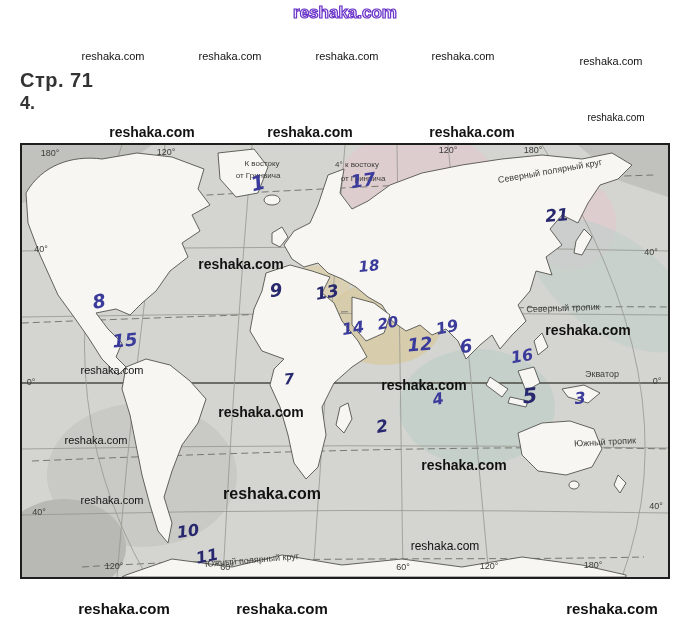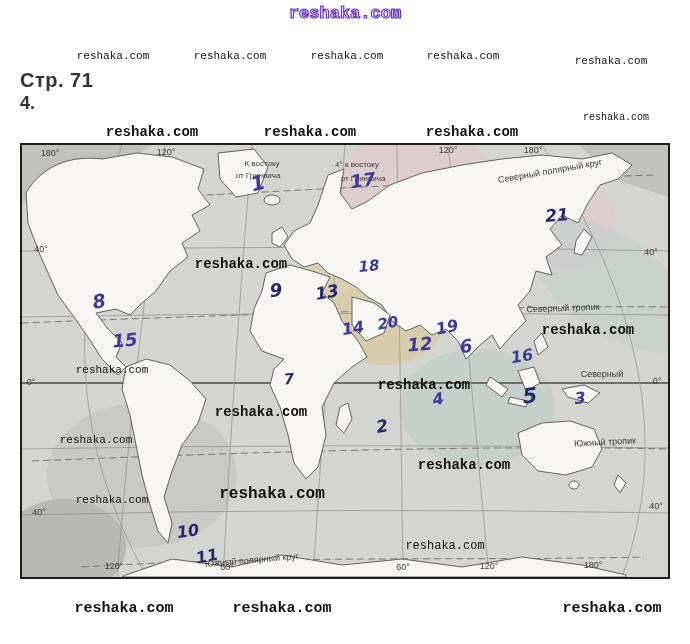--- a/index.html
+++ b/index.html
@@ -11,21 +11,21 @@
   #task5{left:18px;top:608px;font-size:18px;font-weight:normal;color:#3d3d3d;}
   #map-frame{position:absolute;left:20px;top:143px;width:646px;height:432px;
              border:2px solid #1e1e1e;background:#d4d4d0;box-sizing:content-box;z-index:1;}
   #map-frame svg{display:block;width:646px;height:432px;}
   #overlay{position:absolute;left:0;top:0;width:690px;height:644px;z-index:5;pointer-events:none;}
   .maplabel{position:absolute;color:#3c3c38;font-size:9px;white-space:nowrap;
             transform:translate(-50%,-50%);font-family:"Liberation Sans",sans-serif;}
   .ink{position:absolute;font-family:"DejaVu Sans",sans-serif;font-style:italic;font-weight:bold;
        white-space:nowrap;transform:translate(-50%,-50%);}
   .wm{position:absolute;color:#121212;white-space:nowrap;transform:translate(-50%,-50%);
-      font-family:Liberation Mono, monospace;z-index:6;}
+      font-family:Liberation Sans, sans-serif;z-index:6;}
   .wm.bold{font-weight:700;}
   .wm.outline{font-weight:700;color:#f8f4ff;-webkit-text-stroke:1.2px #6a35c8;
               text-shadow:0 0 1px #8a5fd8;}
   .land{fill:#f7f6f2;stroke:#54544e;stroke-width:0.9;}
   .grid{stroke:#97978f;stroke-width:0.8;fill:none;}
   .dash{stroke:#6e6e66;stroke-width:0.9;fill:none;stroke-dasharray:7 4;}
   .equator{stroke:#4b4b45;stroke-width:1.3;fill:none;}
 </style>
 </head>
 <body>
@@ -103,21 +103,21 @@
       <span class="maplabel" style="left: 258px; top: 175px; font-size: 8px;">от Гринвича</span>
       <span class="maplabel" style="left: 357px; top: 164px; font-size: 8px;">4° к востоку</span>
       <span class="maplabel" style="left: 363px; top: 178px; font-size: 8px;">от Гринвича</span>
       <span class="maplabel" style="left: 448px; top: 150px; font-size: 9px;">120°</span>
       <span class="maplabel" style="left: 533px; top: 150px; font-size: 9px;">180°</span>
       <span class="maplabel" style="left: 550px; top: 171px; font-size: 9px; transform: translate(-50%, -50%) rotate(-10deg);">Северный полярный круг</span>
       <span class="maplabel" style="left: 41px; top: 249px; font-size: 9px;">40°</span>
       <span class="maplabel" style="left: 651px; top: 252px; font-size: 9px;">40°</span>
       <span class="maplabel" style="left: 563px; top: 308px; font-size: 9px; transform: translate(-50%, -50%) rotate(-2deg);">Северный тропик</span>
       <span class="maplabel" style="left: 31px; top: 382px; font-size: 9px;">0°</span>
-      <span class="maplabel" style="left: 602px; top: 374px; font-size: 9px;">Северный</span>
+      <span class="maplabel" style="left: 602px; top: 374px; font-size: 9px;">Экватор</span>
       <span class="maplabel" style="left: 657px; top: 381px; font-size: 9px;">0°</span>
       <span class="maplabel" style="left: 605px; top: 442px; font-size: 9px; transform: translate(-50%, -50%) rotate(-3deg);">Южный тропик</span>
       <span class="maplabel" style="left: 39px; top: 512px; font-size: 9px;">40°</span>
       <span class="maplabel" style="left: 656px; top: 506px; font-size: 9px;">40°</span>
       <span class="maplabel" style="left: 252px; top: 560px; font-size: 9px; transform: translate(-50%, -50%) rotate(-5deg);">Южный полярный круг</span>
       <span class="maplabel" style="left: 114px; top: 566px; font-size: 9px;">120°</span>
       <span class="maplabel" style="left: 227px; top: 567px; font-size: 9px;">60°</span>
       <span class="maplabel" style="left: 403px; top: 567px; font-size: 9px;">60°</span>
       <span class="maplabel" style="left: 489px; top: 566px; font-size: 9px;">120°</span>
       <span class="maplabel" style="left: 593px; top: 565px; font-size: 9px;">180°</span>

